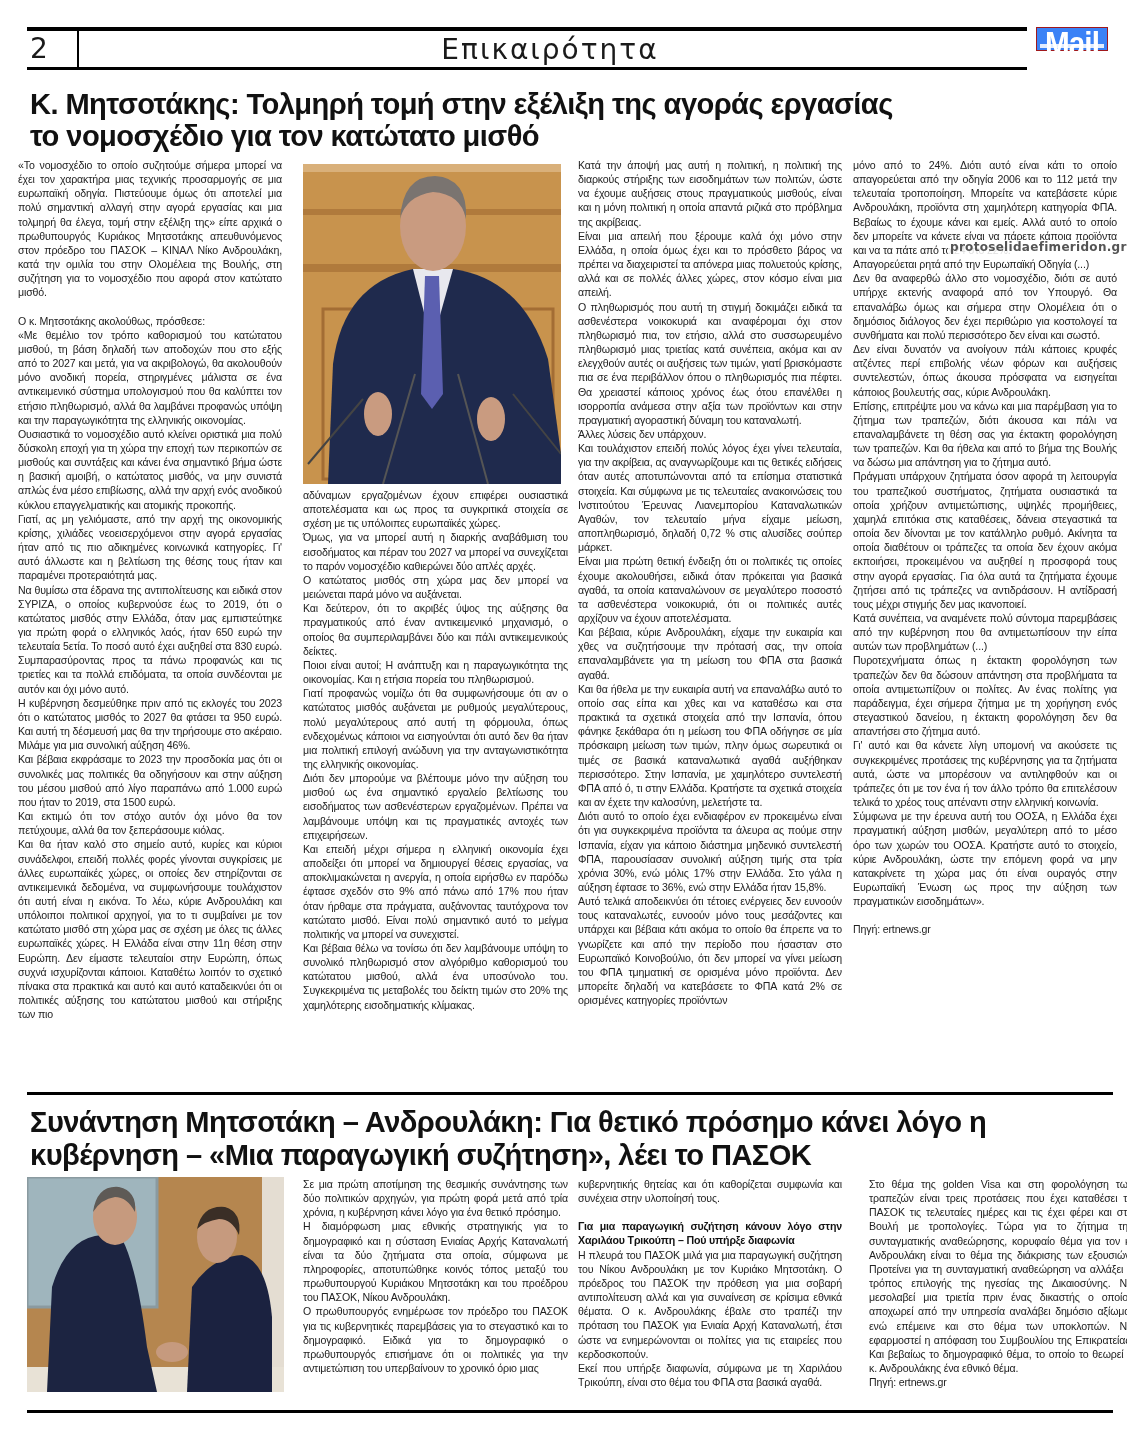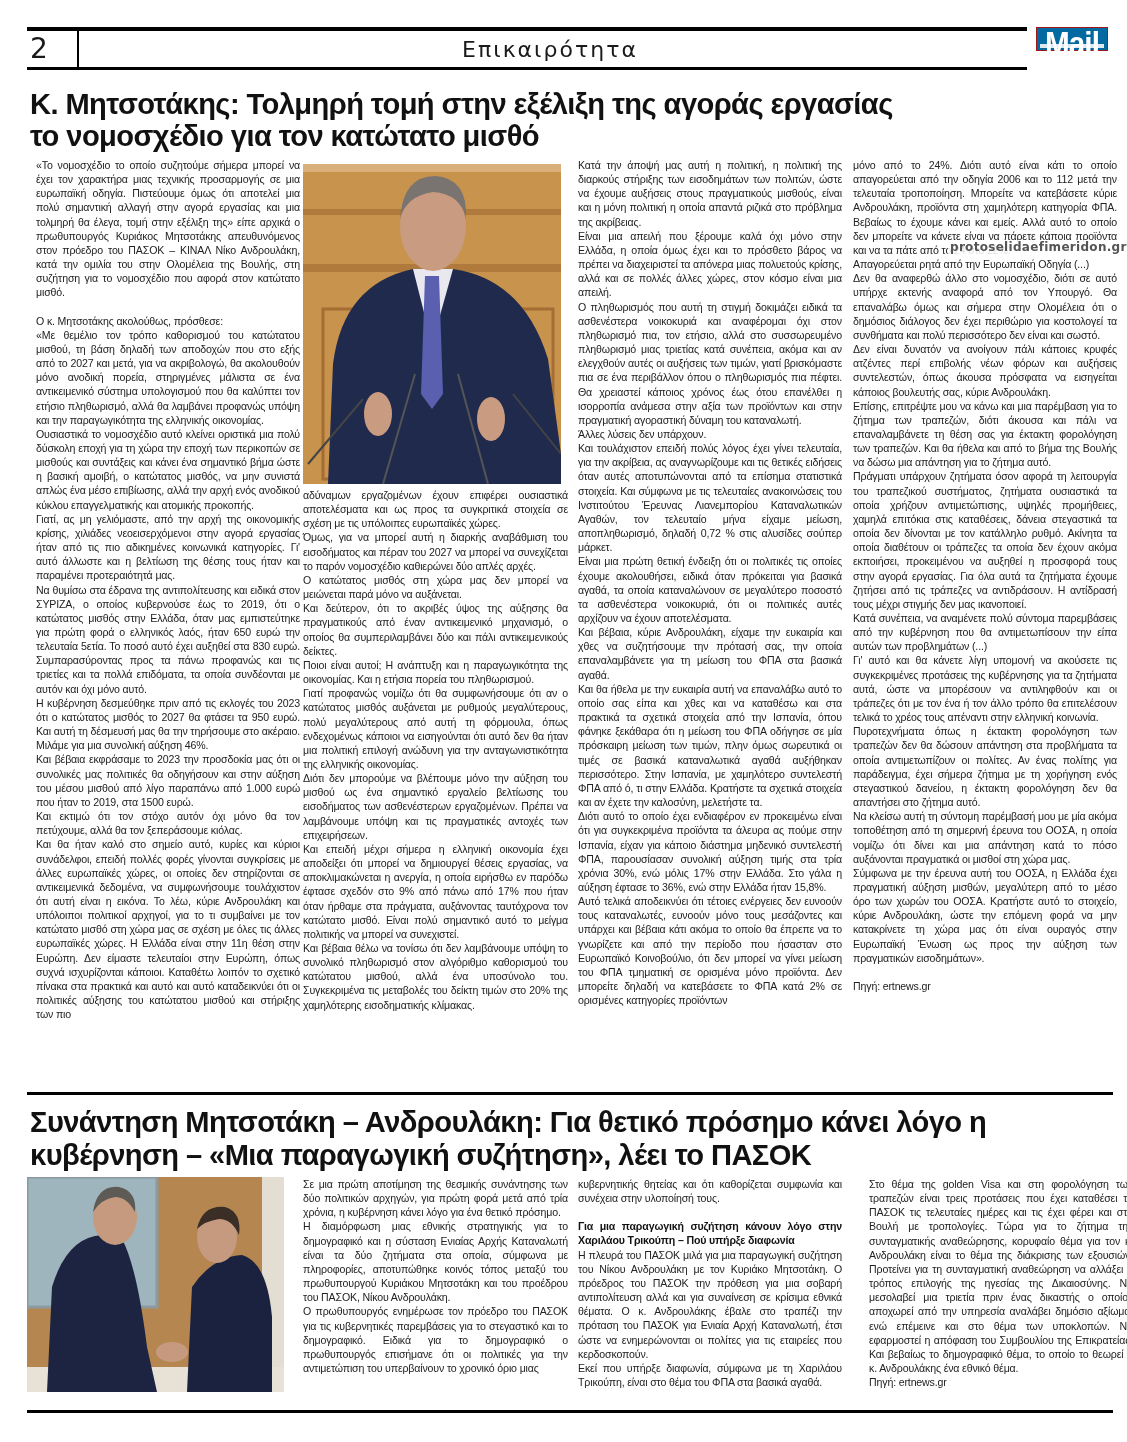--- a/index.html
+++ b/index.html
@@ -3,35 +3,35 @@
 <meta charset="utf-8">
 <style>
   * { box-sizing: border-box; margin: 0; padding: 0; }
   html, body { width: 1127px; height: 1442px; background: #fff; overflow: hidden; }
   body { position: relative; font-family: "Liberation Sans", "DejaVu Sans", sans-serif; color: #1a1a1a; }
 
   .rule-top { position: absolute; left: 27px; top: 27px; width: 1000px; height: 4px; background: #000; }
   .rule-head { position: absolute; left: 27px; top: 67px; width: 1000px; height: 3px; background: #000; }
   .page-num { position: absolute; left: 30px; top: 32px; font-size: 28px; font-family: "DejaVu Sans", sans-serif; font-weight: normal; line-height: 34px; }
   .vsep { position: absolute; left: 77px; top: 31px; width: 2px; height: 37px; background: #000; }
-  .section { position: absolute; left: 80px; width: 940px; top: 34px; text-align: center; font-size: 22px; letter-spacing: 2px; font-family: "DejaVu Sans", sans-serif; line-height: 32px; }
-  .logo { position: absolute; left: 1036px; top: 27px; width: 72px; height: 24px; background: #0369a1; border: 1px solid #a0181c; }
+  .section { position: absolute; left: 80px; width: 940px; top: 34px; text-align: center; font-size: 28px; letter-spacing: 2px; font-family: "DejaVu Sans", sans-serif; line-height: 32px; }
+  .logo { position: absolute; left: 1036px; top: 27px; width: 72px; height: 24px; background: #3b82f6; border: 1px solid #a0181c; }
   .logo-text { position: absolute; left: 0; top: -2px; width: 100%; text-align: center; color: #fff; font-weight: bold; font-size: 33px; font-family: "Liberation Sans", sans-serif; letter-spacing: -1px; line-height: 36px; transform: scaleX(0.9); }
   .logo-strap { position: absolute; left: 3px; right: 3px; bottom: 2px; height: 4px; background: #fff; opacity: .85; font-size: 3px; }
 
   .headline { position: absolute; left: 30px; font-family: "Liberation Sans", sans-serif; font-weight: bold; color: #111; letter-spacing: -0.6px; }
   .h1 { top: 88px; font-size: 30px; line-height: 32px; width: 1000px; transform: scaleX(0.97); transform-origin: left; }
   .h2 { top: 1105px; font-size: 30px; line-height: 33px; width: 1080px; transform: scaleX(0.97); transform-origin: left; }
 
   .col { position: absolute; font-size: 10.6px; line-height: 14.15px; text-align: justify; color: #222; font-family: "Liberation Sans", sans-serif; letter-spacing: -0.15px; }
   .col p { margin: 0; }
   .col p.gap { margin-top: 14px; }
   .col p.sub { font-weight: bold; margin-top: 14px; color: #111; }
 
-  .c1 { left: 36px; top: 158px; width: 264px; }
+  .c1 { left: 18px; top: 158px; width: 264px; }
   .c2 { left: 303px; top: 488px; width: 265px; }
   .c3 { left: 578px; top: 158px; width: 264px; }
   .c4 { left: 853px; top: 158px; width: 264px; }
 
   .photo1 { position: absolute; left: 303px; top: 164px; width: 258px; height: 320px; overflow: hidden; background: #c9964f; }
   .photo2 { position: absolute; left: 27px; top: 1177px; width: 257px; height: 215px; overflow: hidden; background: #b88a55; }
 
   .rule-mid { position: absolute; left: 27px; top: 1092px; width: 1086px; height: 3px; background: #000; }
   .rule-bot { position: absolute; left: 27px; top: 1410px; width: 1086px; height: 3px; background: #000; }
 
@@ -119,23 +119,22 @@
 </div>
 
 <div class="col c4">
   <p>μόνο από το 24%. Διότι αυτό είναι κάτι το οποίο απαγορεύεται από την οδηγία 2006 και το 112 μετά την τελευταία τροποποίηση. Μπορείτε να κατεβάσετε κύριε Ανδρουλάκη, προϊόντα στη χαμηλότερη κατηγορία ΦΠΑ. Βεβαίως το έχουμε κάνει και εμείς. Αλλά αυτό το οποίο δεν μπορείτε να κάνετε είναι να πάρετε κάποια προϊόντα και να τα πάτε από το 24 στο 22%.</p>
   <p>Απαγορεύεται ρητά από την Ευρωπαϊκή Οδηγία (...)</p>
   <p>Δεν θα αναφερθώ άλλο στο νομοσχέδιο, διότι σε αυτό υπήρχε εκτενής αναφορά από τον Υπουργό. Θα επαναλάβω όμως και σήμερα στην Ολομέλεια ότι ο δημόσιος διάλογος δεν έχει περιθώριο για κοστολογεί τα συνθήματα και πολύ περισσότερο δεν είναι και σωστό.</p>
   <p>Δεν είναι δυνατόν να ανοίγουν πάλι κάποιες κρυφές ατζέντες περί επιβολής νέων φόρων και αυξήσεις συντελεστών, όπως άκουσα πρόσφατα να εισηγείται κάποιος βουλευτής σας, κύριε Ανδρουλάκη.</p>
   <p>Επίσης, επιτρέψτε μου να κάνω και μια παρέμβαση για το ζήτημα των τραπεζών, διότι άκουσα και πάλι να επαναλαμβάνετε τη θέση σας για έκτακτη φορολόγηση των τραπεζών. Και θα ήθελα και από το βήμα της Βουλής να δώσω μια απάντηση για το ζήτημα αυτό.</p>
   <p>Πράγματι υπάρχουν ζητήματα όσον αφορά τη λειτουργία του τραπεζικού συστήματος, ζητήματα ουσιαστικά τα οποία χρήζουν αντιμετώπισης, υψηλές προμήθειες, χαμηλά επιτόκια στις καταθέσεις, δάνεια στεγαστικά τα οποία δεν δίνονται με τον κατάλληλο ρυθμό. Ακίνητα τα οποία διαθέτουν οι τράπεζες τα οποία δεν έχουν ακόμα εκποιήσει, προκειμένου να αυξηθεί η προσφορά τους στην αγορά εργασίας. Για όλα αυτά τα ζητήματα έχουμε ζητήσει από τις τράπεζες να αντιδράσουν. Η αντίδρασή τους μέχρι στιγμής δεν μας ικανοποιεί.</p>
   <p>Κατά συνέπεια, να αναμένετε πολύ σύντομα παρεμβάσεις από την κυβέρνηση που θα αντιμετωπίσουν την είπα αυτών των προβλημάτων (...)</p>
+  <p>Πυροτεχνήματα όπως η έκτακτη φορολόγηση των τραπεζών δεν θα δώσουν απάντηση στα προβλήματα τα οποία αντιμετωπίζουν οι πολίτες. Αν ένας πολίτης για παράδειγμα, έχει σήμερα ζήτημα με τη χορήγηση ενός στεγαστικού δανείου, η έκτακτη φορολόγηση δεν θα απαντήσει στο ζήτημα αυτό.</p>
   <p>Γι' αυτό και θα κάνετε λίγη υπομονή να ακούσετε τις συγκεκριμένες προτάσεις της κυβέρνησης για τα ζητήματα αυτά, ώστε να μπορέσουν να αντιληφθούν και οι τράπεζες ότι με τον ένα ή τον άλλο τρόπο θα επιτελέσουν τελικά το χρέος τους απέναντι στην ελληνική κοινωνία.</p>
-  <p>Πυροτεχνήματα όπως η έκτακτη φορολόγηση των τραπεζών δεν θα δώσουν απάντηση στα προβλήματα τα οποία αντιμετωπίζουν οι πολίτες. Αν ένας πολίτης για παράδειγμα, έχει σήμερα ζήτημα με τη χορήγηση ενός στεγαστικού δανείου, η έκτακτη φορολόγηση δεν θα απαντήσει στο ζήτημα αυτό.</p>
-  <p>Να κλείσω αυτή τη σύντομη παρέμβασή μου με μία ακόμα τοποθέτηση από τη σημερινή έρευνα του ΟΟΣΑ, η οποία νομίζω ότι δίνει και μια απάντηση κατά το πόσο αυξάνονται πραγματικά οι μισθοί στη χώρα μας.</p>
   <p>Σύμφωνα με την έρευνα αυτή του ΟΟΣΑ, η Ελλάδα έχει πραγματική αύξηση μισθών, μεγαλύτερη από το μέσο όρο των χωρών του ΟΟΣΑ. Κρατήστε αυτό το στοιχείο, κύριε Ανδρουλάκη, ώστε την επόμενη φορά να μην κατακρίνετε τη χώρα μας ότι είναι ουραγός στην Ευρωπαϊκή Ένωση ως προς την αύξηση των πραγματικών εισοδημάτων».</p>
   <p class="gap">Πηγή: ertnews.gr</p>
 </div>
 
 <div class="watermark">protoselidaefimeridon.gr</div>
 
 <div class="rule-mid"></div>
 
 <div class="headline h2">
   <div>Συνάντηση Μητσοτάκη – Ανδρουλάκη: Για θετικό πρόσημο κάνει λόγο η</div>

